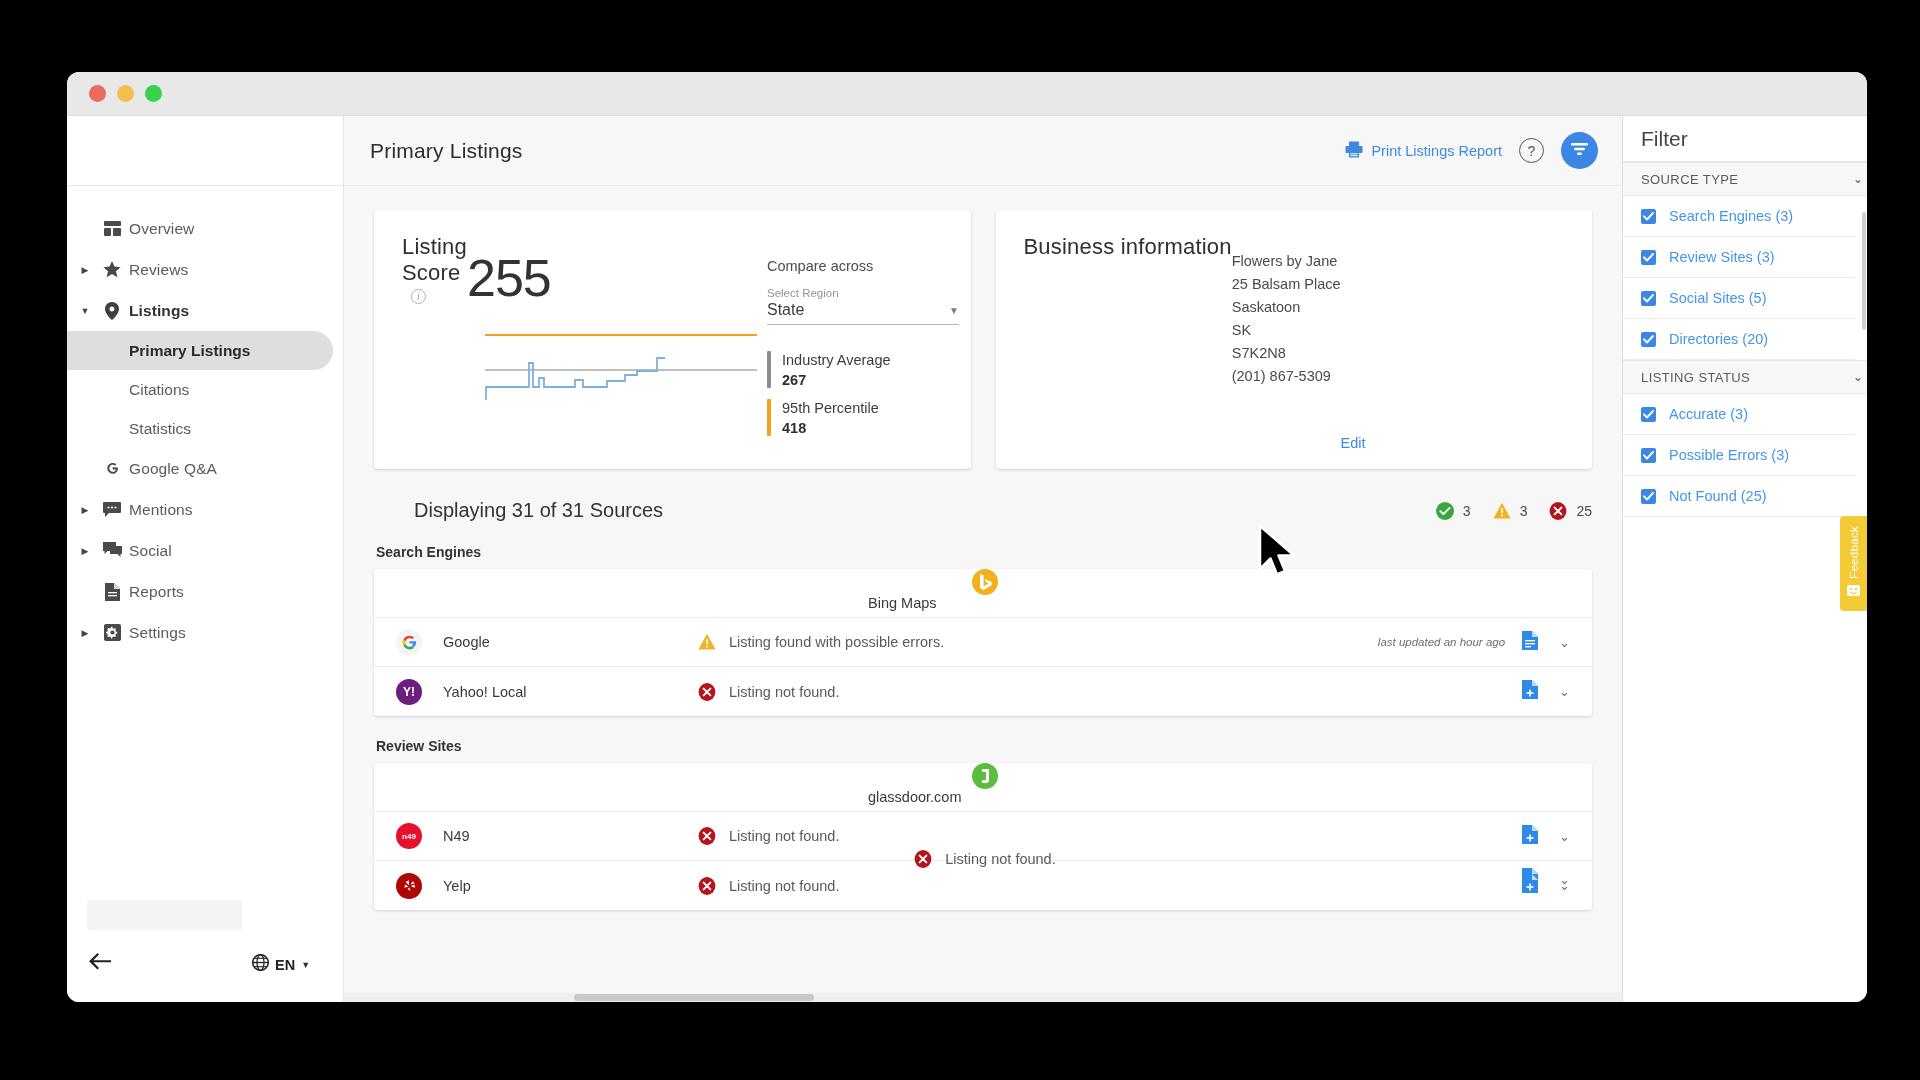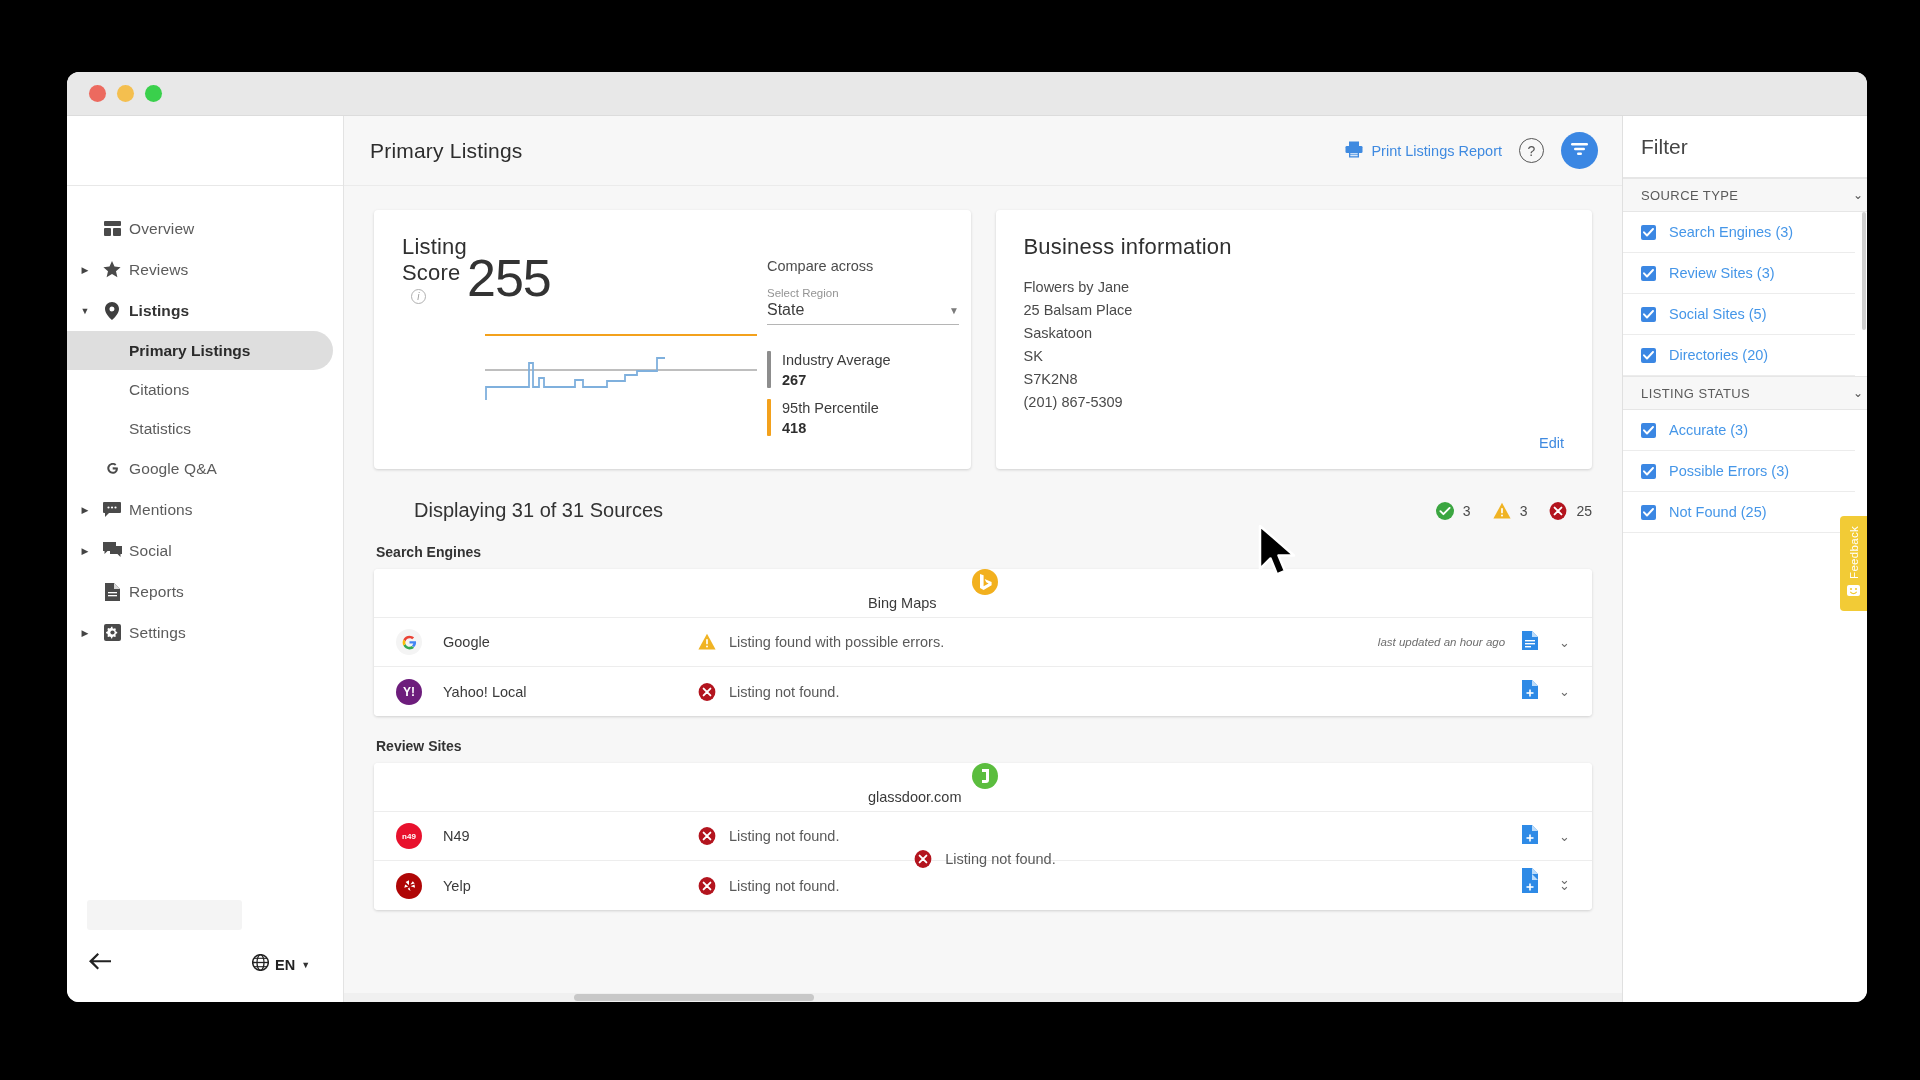--- a/index.html
+++ b/index.html
@@ -135,21 +135,21 @@
   .sel-caret { margin-left: auto; color: #7b7b7b; font-size: 10px; }
   .legend { margin-top: 26px; }
   .legend-item { display: flex; gap: 11px; margin-bottom: 11px; }
   .legend-bar { width: 4px; border-radius: 1px; }
   .legend-bar.grey { background: #8d8d8d; }
   .legend-bar.orange { background: #f3a11c; }
   .legend-name { font-size: 14.5px; color: #3c3c3c; }
   .legend-val { font-size: 14.5px; color: #2e2e2e; font-weight: bold; margin-top: 3px; }
 
   
-  .biz-card { padding: 24px 28px 18px 28px; display: flex; flex-direction: column; }
+  .biz-card { padding: 24px 28px 18px 28px; display: flex; flex-direction: row; }
   .biz-lines { margin-top: 16px; }
   .biz-line { font-size: 14.5px; color: #4a4a4a; line-height: 23px; }
   .biz-edit {
     margin-top: auto; align-self: flex-end;
     color: #3f8ae0; font-size: 14.5px; cursor: pointer;
   }
 
   
   .sources-head { display: flex; align-items: center; margin: 30px 0 6px 0; }
   .sources-title { font-size: 20px; color: #333; margin-left: 40px; }
@@ -178,21 +178,21 @@
   .row-chev { color: #6b6b6b; font-size: 13px; cursor: pointer; padding: 0 4px; }
 
   
   .st { width: 18px; height: 18px; flex: 0 0 18px; display:block; }
 
   
   .filterpanel {
     width: 245px; flex: 0 0 245px; background: #fff;
     border-left: 1px solid #e0e0e0; position: relative; overflow: hidden;
   }
-  .fp-head { height: 62px; display: flex; align-items: center; padding-left: 18px;
+  .fp-head { height: 46px; display: flex; align-items: center; padding-left: 18px;
              border-bottom: 1px solid #e6e6e6; }
   .fp-title { font-size: 21px; color: #454545; }
   .fp-section {
     height: 34px; background: #f7f7f7; display: flex; align-items: center;
     padding: 0 4px 0 18px; border-bottom: 1px solid #e6e6e6;
     border-top: 1px solid #e6e6e6; cursor: pointer;
   }
   .fp-section-label { font-size: 13px; color: #5a5a5a; letter-spacing: .4px; }
   .fp-section-caret { margin-left: auto; color: #555; font-size: 12px; }
   .fp-opt {

